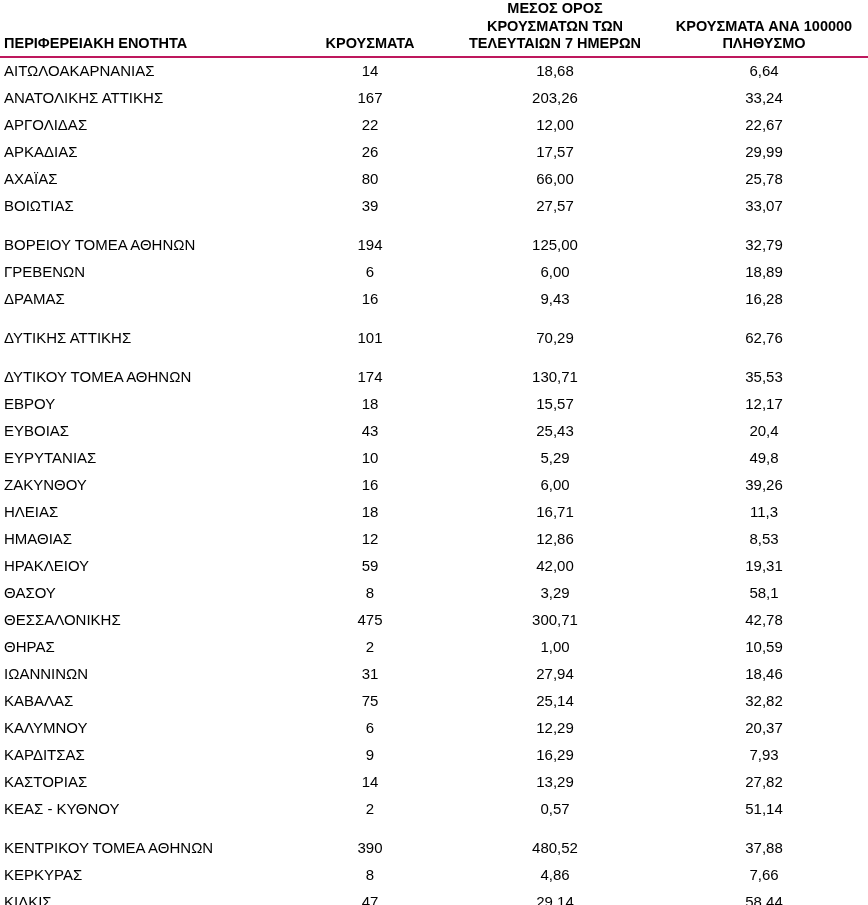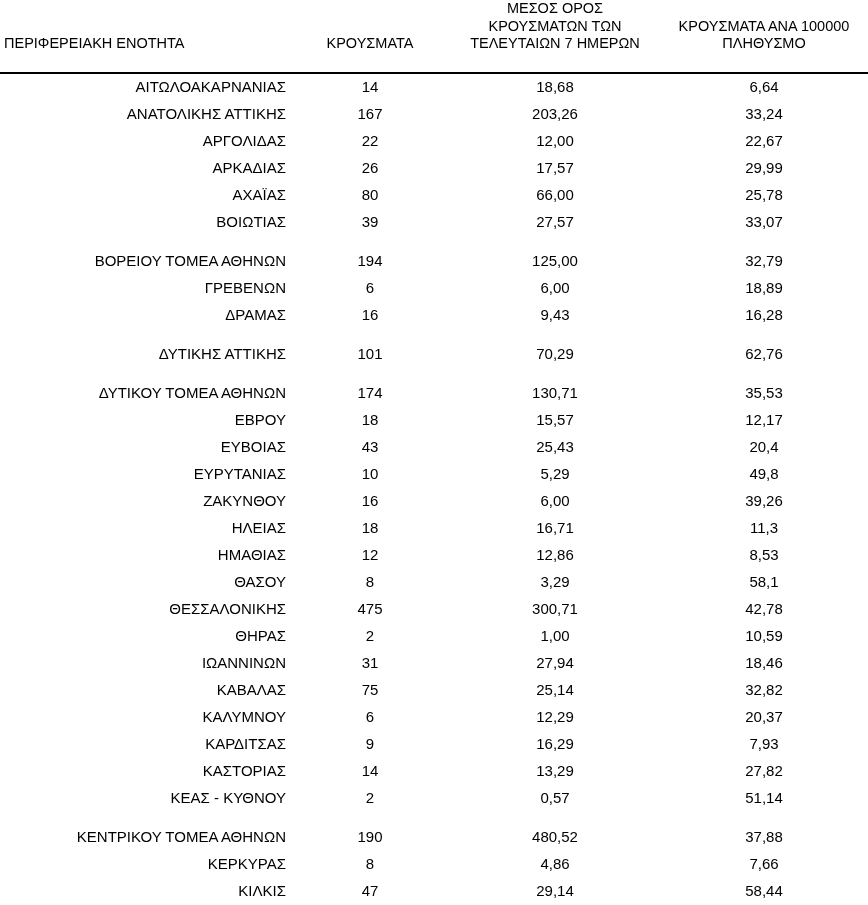--- a/index.html
+++ b/index.html
@@ -26,27 +26,27 @@
     border-collapse: collapse;
     table-layout: fixed;
     font-size: 15px;
   }
   table.data-table col.c0 { width: 290px; }
   table.data-table col.c1 { width: 160px; }
   table.data-table col.c2 { width: 210px; }
   table.data-table col.c3 { width: 208px; }
 
   thead th {
-    font-weight: normal;
+    font-weight: bold;
     font-size: 14.5px;
     vertical-align: bottom;
-    padding: 0 4px 19px 4px;
+    padding: 0 4px 3px 4px;
     line-height: 1.22;
     text-align: center;
-    border-bottom: 2px solid #000000;
+    border-bottom: 2px solid #be185d;
   }
   thead th.head-region {
     text-align: left;
   }
   thead th .head-line {
     display: block;
     white-space: nowrap;
   }
 
   tbody td {
@@ -55,21 +55,21 @@
     height: 23px;
     text-align: center;
     white-space: nowrap;
   }
   tbody tr.spacer td {
     height: 12px;
     padding: 0;
     line-height: 1;
   }
   .region-name {
-    text-align: right;
+    text-align: left;
   }
 </style>
 </head>
 <body>
 
 <div class="sheet">
   <table class="data-table">
     <colgroup>
       <col class="c0">
       <col class="c1">
@@ -201,20 +201,26 @@
           <td>16,71</td>
           <td>11,3</td>
         </tr>
         <tr>
           <td class="region-name">ΗΜΑΘΙΑΣ</td>
           <td>12</td>
           <td>12,86</td>
           <td>8,53</td>
         </tr>
         <tr>
+          <td class="region-name">ΗΡΑΚΛΕΙΟΥ</td>
+          <td>59</td>
+          <td>42,00</td>
+          <td>19,31</td>
+        </tr>
+        <tr>
           <td class="region-name">ΘΑΣΟΥ</td>
           <td>8</td>
           <td>3,29</td>
           <td>58,1</td>
         </tr>
         <tr>
           <td class="region-name">ΘΕΣΣΑΛΟΝΙΚΗΣ</td>
           <td>475</td>
           <td>300,71</td>
           <td>42,78</td>
@@ -259,21 +265,21 @@
           <td class="region-name">ΚΕΑΣ - ΚΥΘΝΟΥ</td>
           <td>2</td>
           <td>0,57</td>
           <td>51,14</td>
         </tr>
         <tr class="spacer">
           <td colspan="4"></td>
         </tr>
         <tr>
           <td class="region-name">ΚΕΝΤΡΙΚΟΥ ΤΟΜΕΑ ΑΘΗΝΩΝ</td>
-          <td>190</td>
+          <td>390</td>
           <td>480,52</td>
           <td>37,88</td>
         </tr>
         <tr>
           <td class="region-name">ΚΕΡΚΥΡΑΣ</td>
           <td>8</td>
           <td>4,86</td>
           <td>7,66</td>
         </tr>
         <tr>

